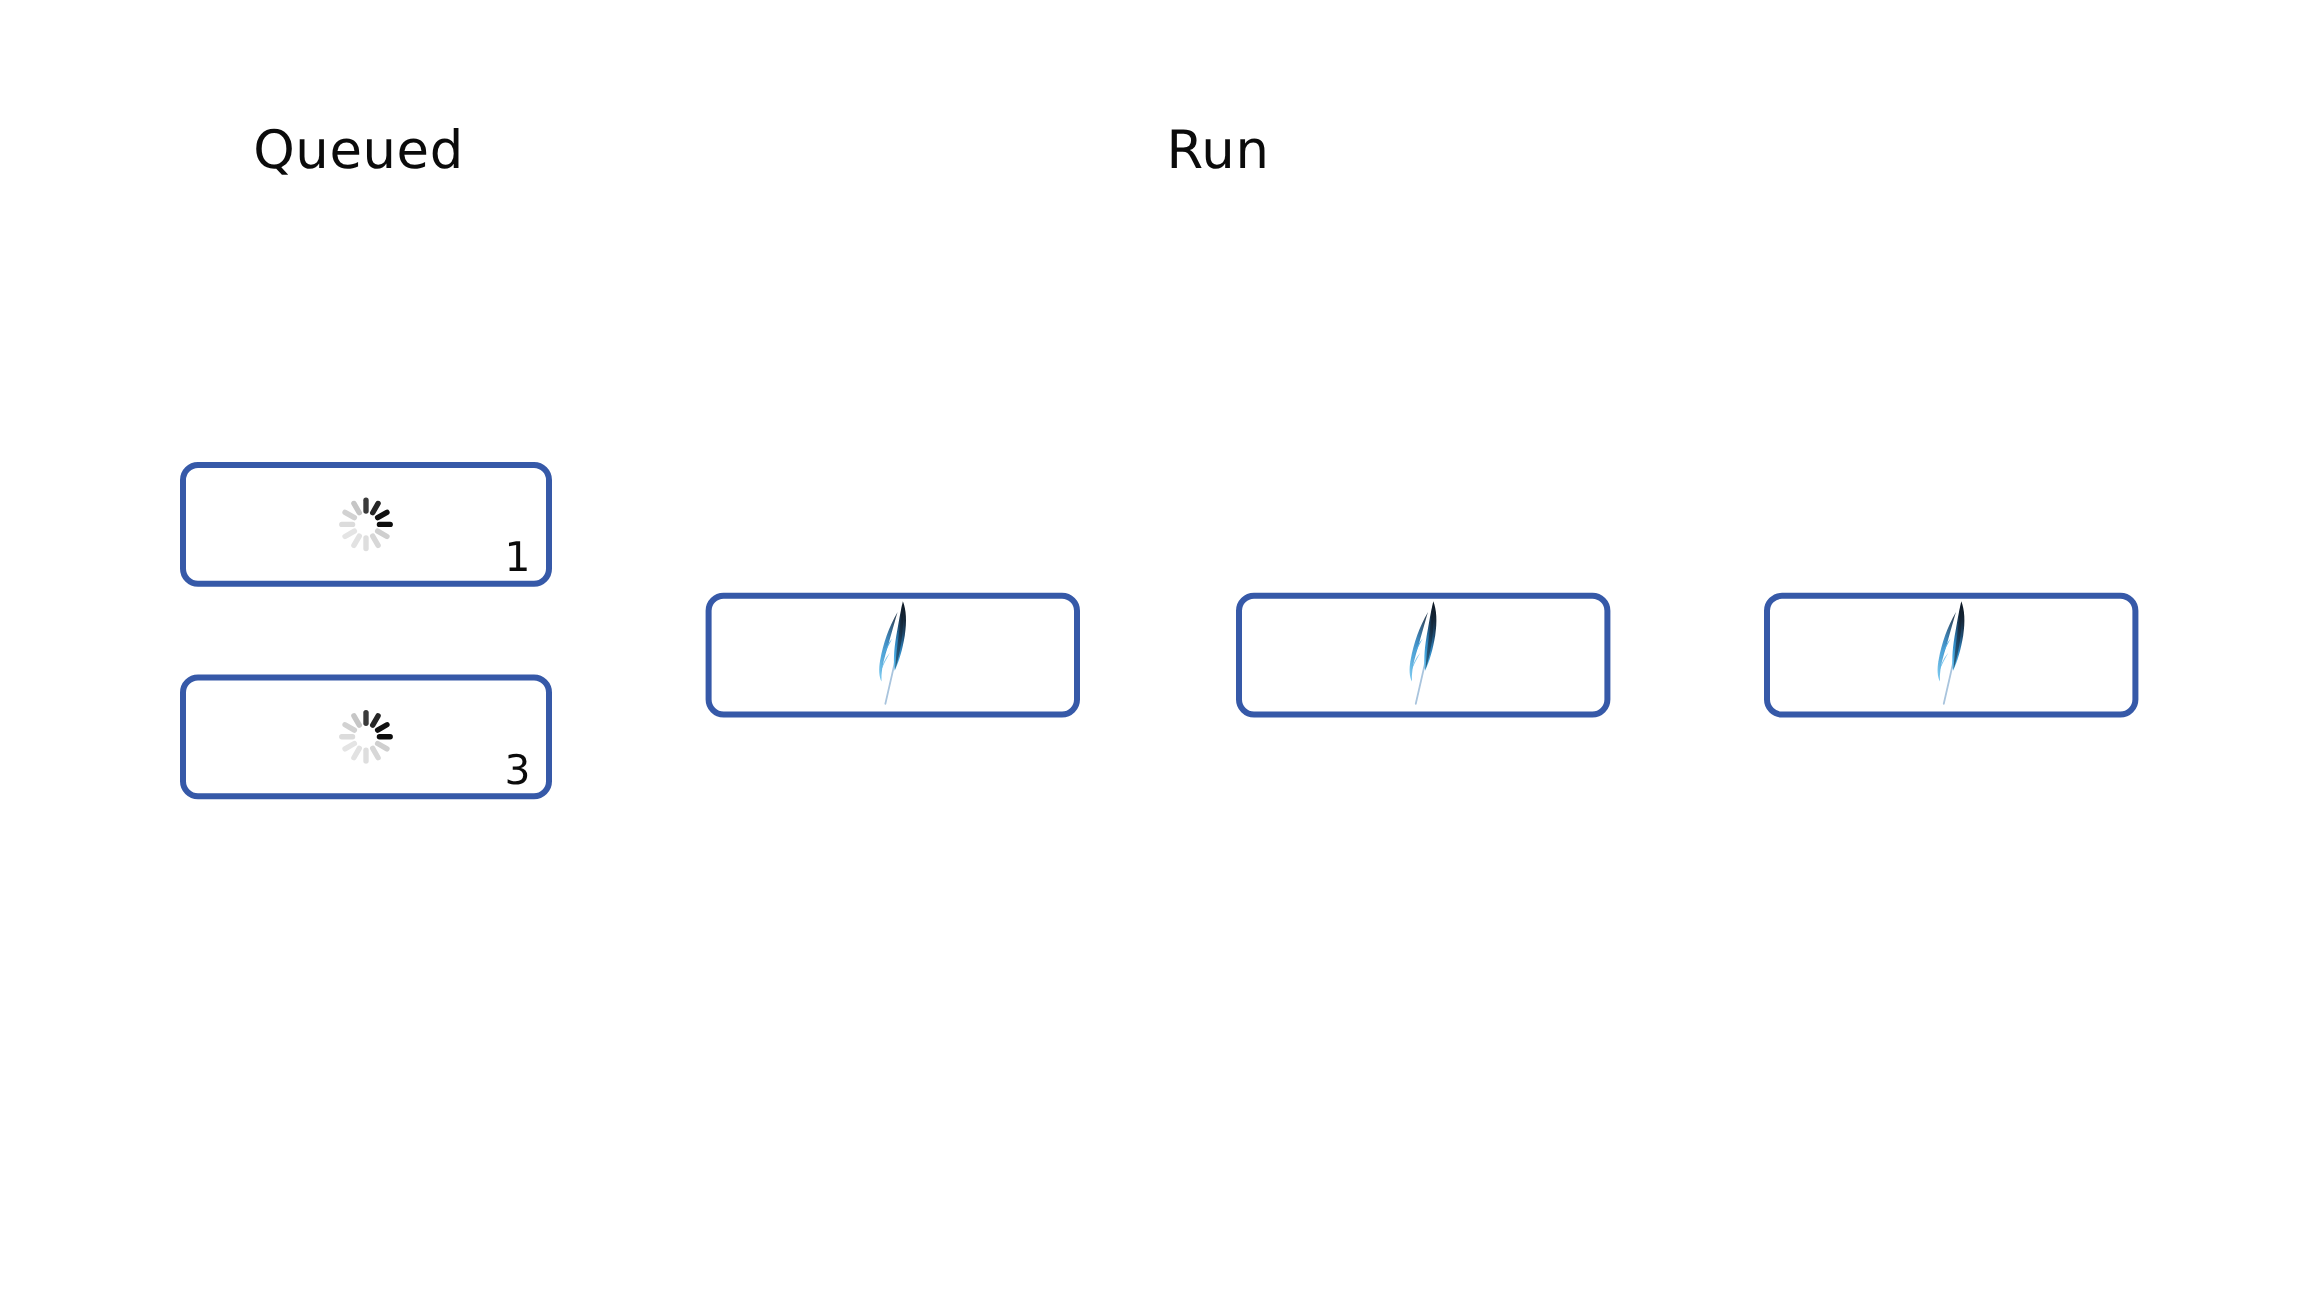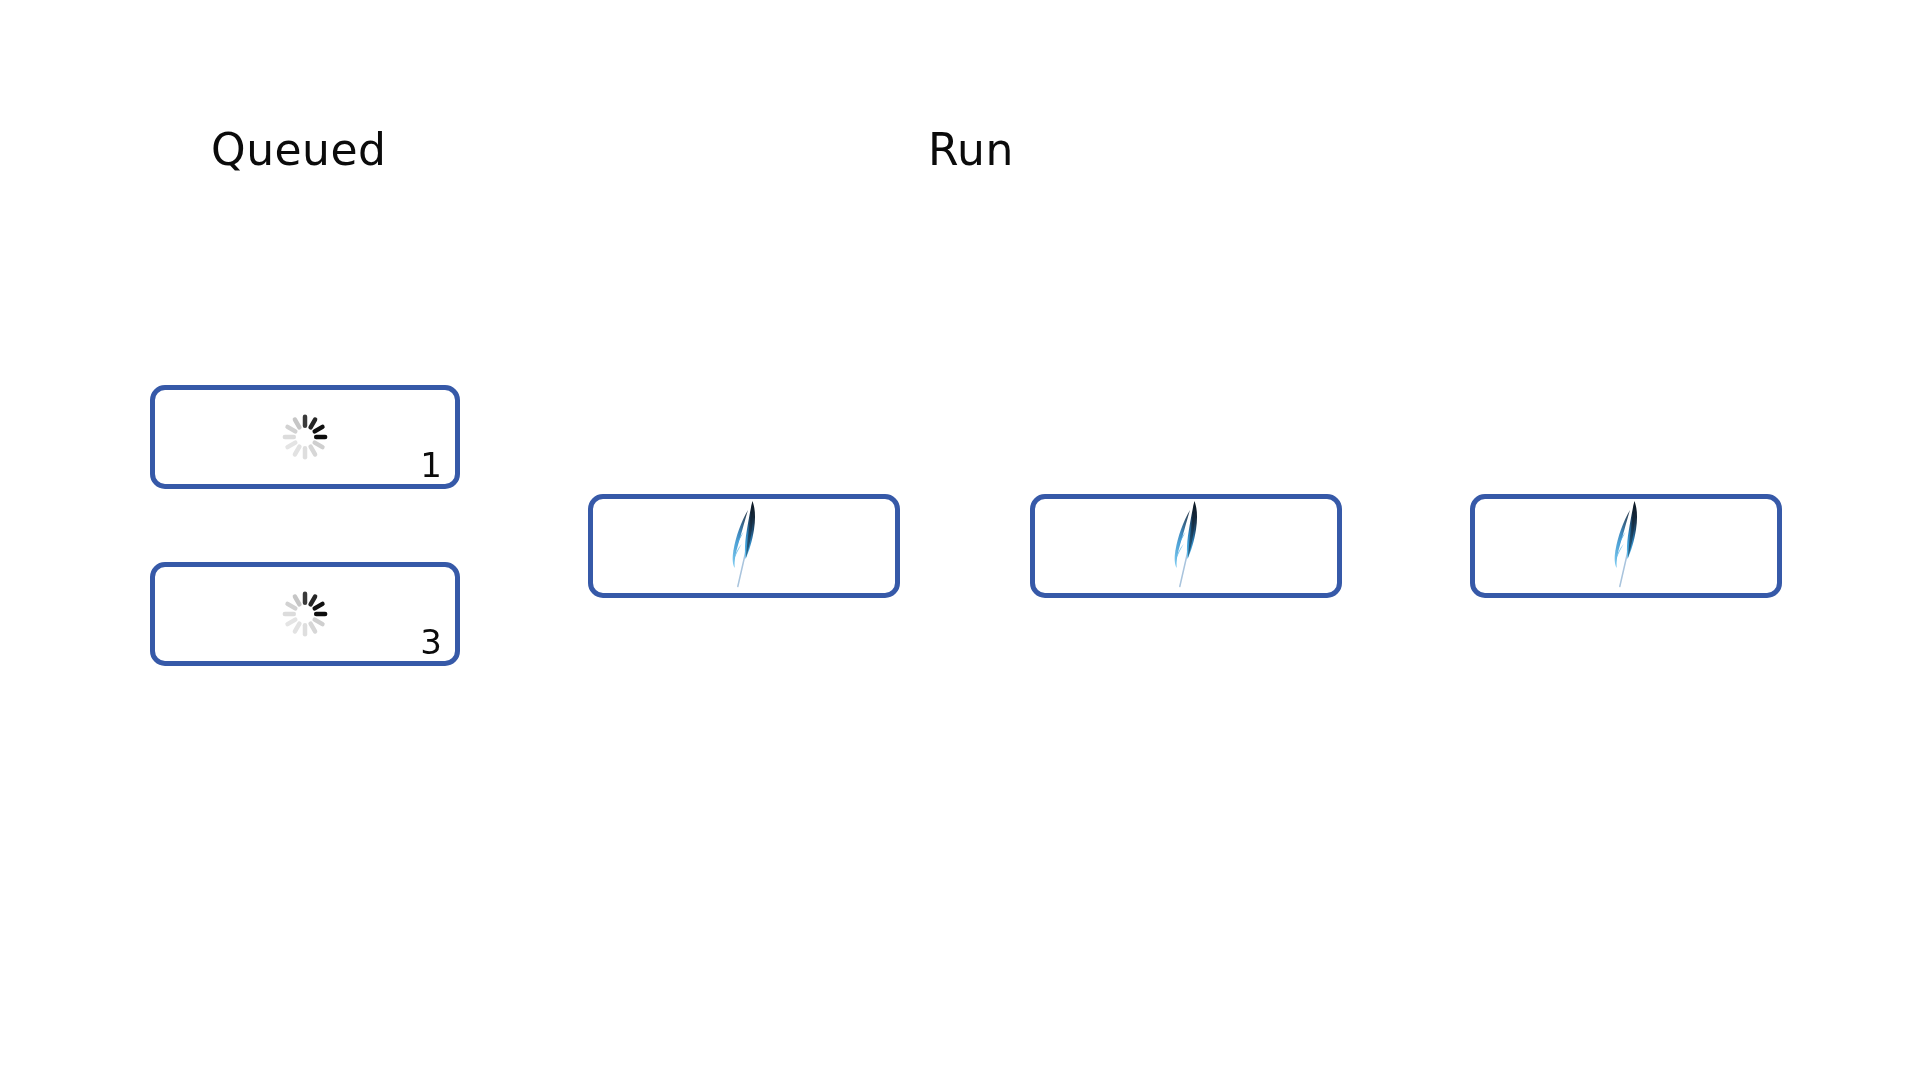--- a/index.html
+++ b/index.html
@@ -25,24 +25,23 @@
   
   .col-heading {
     position: absolute;
     font-family: "DejaVu Sans", "Liberation Sans", sans-serif;
     font-size: 44px;
     font-weight: 400;
     color: #0b0b0b;
     letter-spacing: 0.5px;
     white-space: nowrap;
     line-height: 1;
-    margin-top: 24px;
   }
   .col-heading.queued { left: 211px; top: 104px; }
-  .col-heading.run    { left: 928px; top: 104px; }
+  .col-heading.run    { left: 972px; top: 104px; }
 
   
   .card {
     position: absolute;
     box-sizing: border-box;
     background: #ffffff;
     border: 5px solid #3659a8;
     border-radius: 15px;
   }
   .card-inner {

